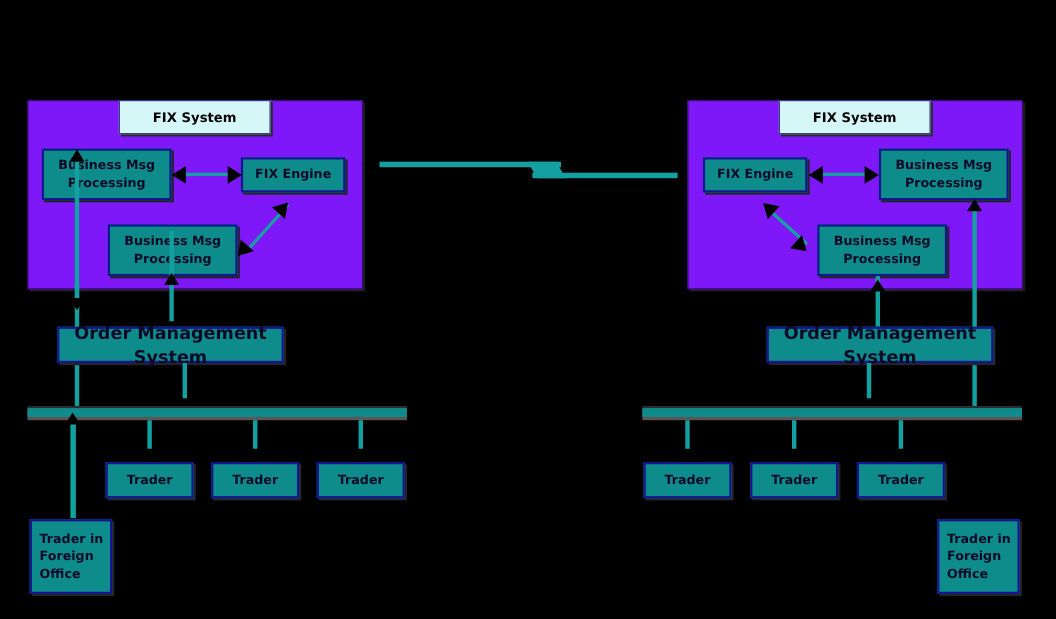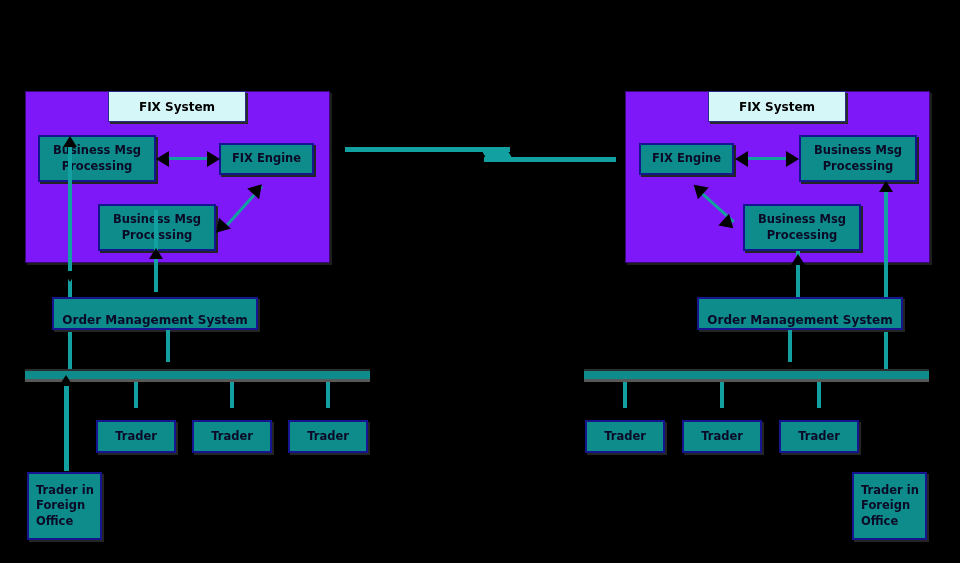--- a/index.html
+++ b/index.html
@@ -30,21 +30,21 @@
     border:2px solid #15158f;
     color:#0a0a26;
     font-weight:bold;
     font-size:11.5px;
     line-height:1.35;
     display:flex;align-items:center;justify-content:center;
     text-align:center;
     box-shadow:2px 2px 0 #242424;
   }
   .node.left-align{justify-content:flex-start;text-align:left;padding-left:7px;}
-  .node.oms{font-size:12px;align-items:flex-end;}
+  .node.oms{font-size:16px;}
 
   
   .bus{
     background:#0e8c8c;
     box-shadow:0 3px 0 #585858, 0 -2px 0 #2d2d2d;
   }
 
   
   .vline{background:#13a0a0;}
   .hline{background:#13a0a0;}

